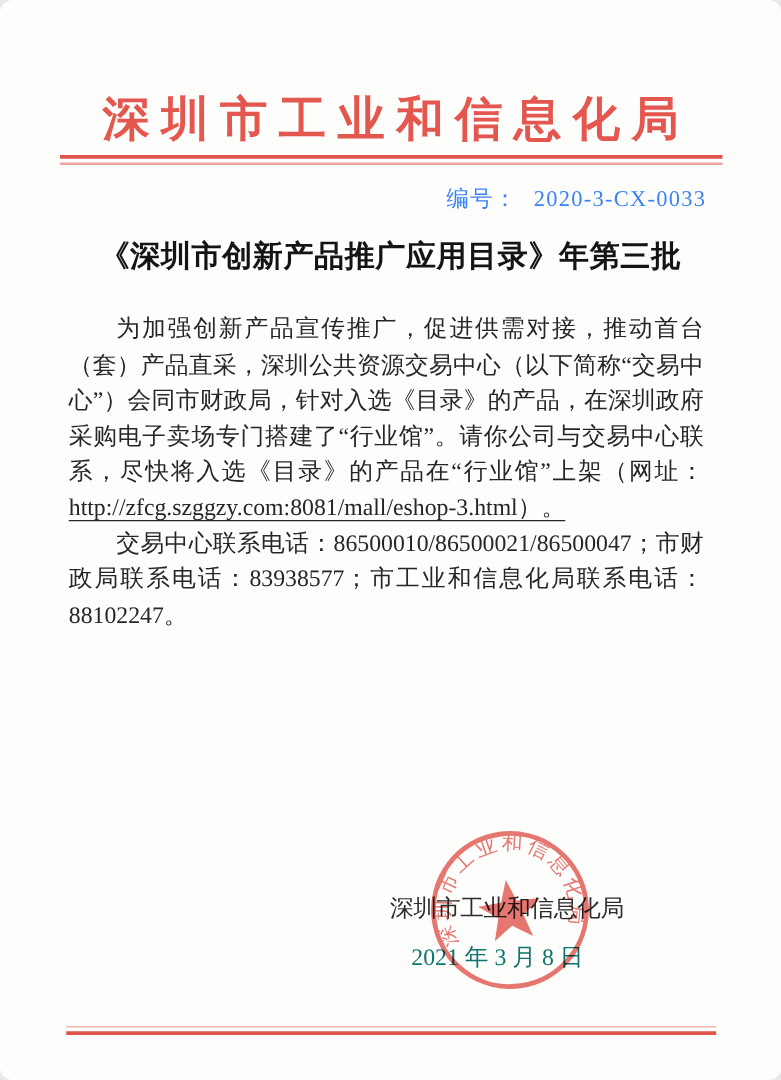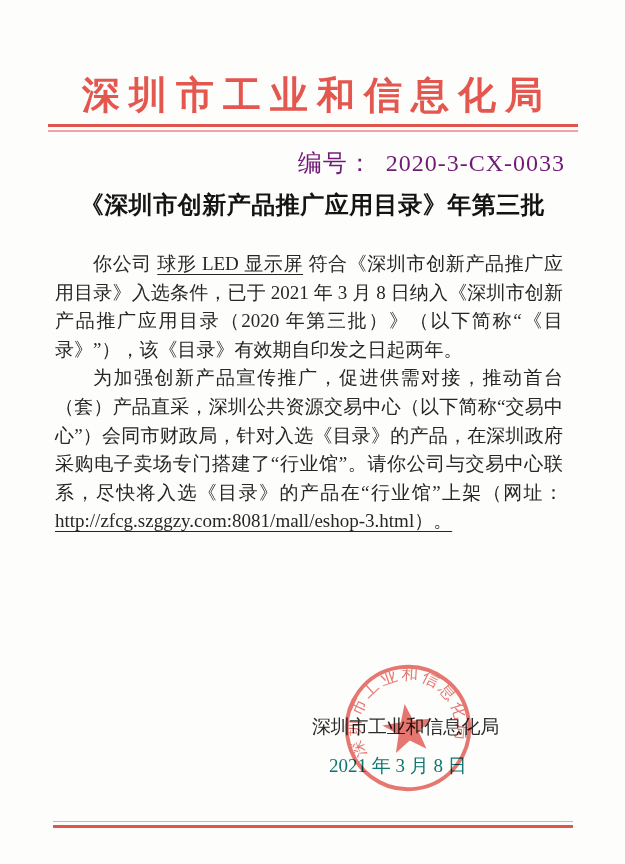--- a/index.html
+++ b/index.html
@@ -4,39 +4,40 @@
 <style>
   html,body{margin:0;padding:0;background:#e8e8e8;}
   .page{
     position:relative;
     width:625px;height:864px;
     margin:0 auto;
     background:#fdfdfc;
     font-family:"Liberation Serif","DejaVu Serif",serif;
     color:#262626;
     overflow:hidden;
+    border-radius:10px;
   }
   .letterhead{
     position:absolute;top:70px;left:0;right:0;
     text-align:center;
     font-size:38px;font-weight:700;
     letter-spacing:9px;text-indent:9px;
     color:#e4574e;
     white-space:nowrap;
   }
   .head-rule{
     position:absolute;top:124px;left:48px;right:47px;
     height:3px;
     border-top:3.5px solid #e0554d;
     border-bottom:2px solid #f0a49d;
   }
   .doc-number{
     position:absolute;top:147px;right:60px;
-    font-size:24px;letter-spacing:1px;
-    color:#701a75;white-space:nowrap;
+    font-size:18px;letter-spacing:1px;
+    color:#3b82f6;white-space:nowrap;
   }
   .doc-number .lbl{margin-right:13px;}
   .title{
     position:absolute;top:189px;left:0;right:0;
     margin:0;text-align:center;
     font-size:24px;font-weight:700;color:#141414;
     letter-spacing:0.5px;white-space:nowrap;
   }
   .body{
     position:absolute;top:250px;left:55px;width:508px;
@@ -84,24 +85,24 @@
   <div class="head-rule"></div>
 
   <div class="doc-number">
     <span class="lbl">编号：</span><span>2020-3-CX-0033</span>
   </div>
 
   <h1 class="title">《深圳市创新产品推广应用目录》年第三批</h1>
 
   <div class="body">
 
-    <p class="para"><span>你公司 </span><span class="u">球形 LED 显示屏</span><span> 符合《深圳市创新产品推广应用目录》入选条件，已于 2021 年 3 月 8 日纳入《深圳市创新产品推广应用目录（2020 年第三批）》（以下简称“《目录》”），该《目录》有效期自印发之日起两年。</span></p>
 
     <p class="para"><span>为加强创新产品宣传推广，促进供需对接，推动首台（套）产品直采，深圳公共资源交易中心（以下简称“交易中心”）会同市财政局，针对入选《目录》的产品，在深圳政府采购电子卖场专门搭建了“行业馆”。请你公司与交易中心联系，尽快将入选《目录》的产品在“行业馆”上架（网址：</span><span class="u">http://zfcg.szggzy.com:8081/mall/eshop-3.html）。</span></p>
 
+    <p class="para">交易中心联系电话：86500010/86500021/86500047；市财政局联系电话：83938577；市工业和信息化局联系电话：88102247。</p>
   </div>
 
   <div class="signature">深圳市工业和信息化局</div>
 
   <div class="sign-date">2021 年 3 月 8 日</div>
 
   <svg class="seal" viewBox="0 0 140 140" aria-hidden="true">
     <circle cx="70" cy="70" r="63" fill="none" stroke="#e25a52" stroke-width="4"></circle>
     <polygon points="70,45 76.5,63.1 95.7,63.7 80.5,75.4 85.9,93.8 70,83 54.1,93.8 59.5,75.4 44.3,63.7 63.5,63.1" fill="#e25a52"></polygon>
     <defs>

